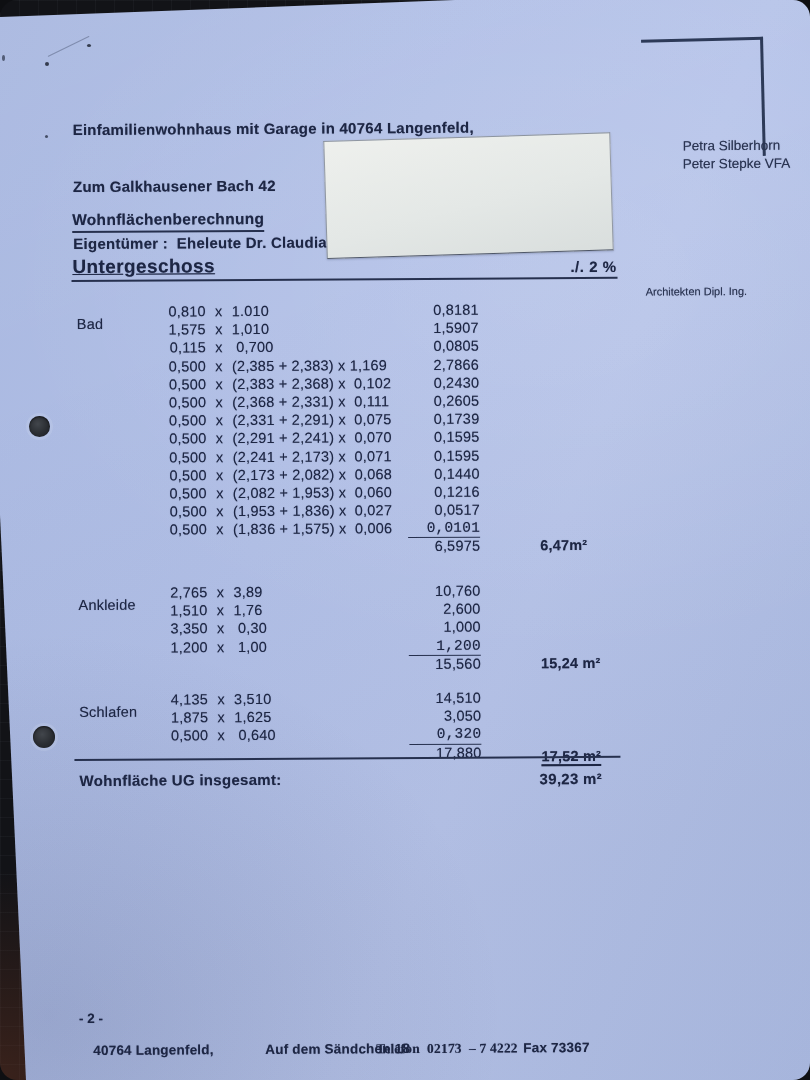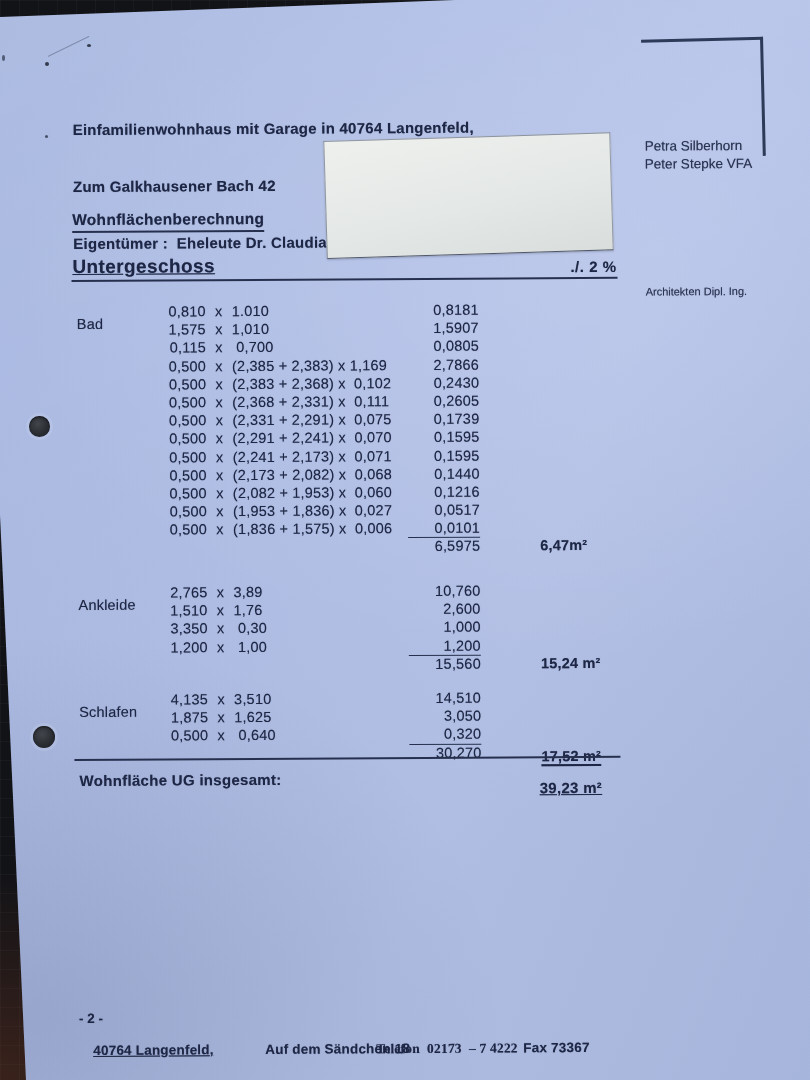--- a/index.html
+++ b/index.html
@@ -2,35 +2,35 @@
 <html><head>
 <meta charset="utf-8">
 <style>
   html,body{margin:0;padding:0;background:#0e0f12;}
   .stage{position:relative;width:810px;height:1080px;overflow:hidden;
     background:
       radial-gradient(420px 300px at 0% 100%, rgba(122,58,34,.38), transparent 70%),
       repeating-linear-gradient(to right, rgba(150,160,175,.05) 0 1px, transparent 1px 19px),
       repeating-linear-gradient(to bottom, rgba(150,160,175,.05) 0 1px, transparent 1px 19px),
       #121317;
-    font-family:"Liberation Sans", sans-serif;}
+    font-family:"Liberation Sans", sans-serif;border-radius:17px;}
   .paper{position:absolute;inset:0;
     clip-path:polygon(0 17px, 455px 0, 810px 0, 810px 1080px, 26px 1080px, 0 515px);
     background:linear-gradient(112deg,#a9b8e0 0%,#b2c0e7 38%,#b8c5ea 62%,#aebde4 100%);}
   .paper::before{content:"";position:absolute;inset:0;pointer-events:none;
     background:
       radial-gradient(900px 620px at 68% 26%, rgba(255,255,255,.10), transparent 62%),
       radial-gradient(760px 640px at 6% 94%, rgba(38,50,92,.14), transparent 60%),
       linear-gradient(160deg, rgba(255,255,255,.05) 0%, transparent 28%, rgba(25,35,70,.05) 78%);}
   .content{position:absolute;inset:0;transform:rotate(-.35deg);transform-origin:420px 520px;
     color:#1d2644;text-shadow:0 0 .7px rgba(28,36,66,.5);}
 
   .hdr{position:absolute;left:75px;top:80px;font-size:15px;font-weight:700;
     line-height:19px;letter-spacing:.25px;white-space:pre-wrap;}
-  .stamp{position:absolute;left:647px;top:139px;font-size:13.5px;line-height:18px;color:#2a3452;}
+  .stamp{position:absolute;left:685px;top:139px;font-size:13.5px;line-height:18px;color:#2a3452;}
   .profession{position:absolute;left:647px;top:287px;font-size:11px;color:#2a3452;}
   .bracket{position:absolute;left:645px;top:40px;width:119px;height:116px;
     border-top:3.5px solid #2d3a58;border-right:3.5px solid #2d3a58;transform:rotate(-1deg);}
   .sticker{position:absolute;left:327px;top:137px;width:285px;height:116px;
     transform:rotate(-1.4deg);
     background:linear-gradient(168deg,#eef0ed 0%,#e4e8e6 55%,#d9dedd 100%);
     border:1px solid rgba(62,72,96,.5);border-bottom-color:rgba(40,50,72,.8);
     box-shadow:0 1px 2px rgba(30,40,70,.25);}
   .doc-title{position:absolute;left:74px;top:209px;font-size:15.5px;font-weight:700;
     letter-spacing:.3px;border-bottom:2px solid #26304e;padding-bottom:2px;}
@@ -40,35 +40,35 @@
   .sec-ded{position:absolute;right:1px;bottom:2px;font-size:15px;font-weight:700;letter-spacing:.5px;}
 
   .block{position:absolute;left:78px;width:560px;font-size:14.5px;letter-spacing:.2px;}
   .room{position:absolute;left:0;top:12px;line-height:18.2px;}
   .rows{margin-left:87px;}
   .row{display:grid;grid-template-columns:42px 26px 175px 72px;height:18.2px;line-height:18.2px;}
   .f1{text-align:right;white-space:pre;}
   .op{text-align:center;}
   .f2{text-align:left;white-space:pre;}
   .res{text-align:right;white-space:pre;}
-  .rows .row:last-child .res{border-bottom:1.8px solid #26304e;}
+  .rows .row:last-child .res{border-bottom:1.8px solid #26304e;font-family:Liberation Mono, monospace;}
   .sumrow{display:grid;grid-template-columns:243px 72px 60px auto;margin-left:87px;
     height:18.2px;line-height:18.2px;}
   .sum{grid-column:2;text-align:right;}
   .area{grid-column:4;font-weight:700;letter-spacing:.2px;white-space:pre;}
   .area.u{text-decoration:underline;text-underline-offset:3px;text-decoration-thickness:1.6px;
     transform:translateY(4px);}
   .long-rule{position:absolute;left:73px;top:757px;width:546px;height:2px;background:#26304e;}
   .totalrow{position:absolute;left:78px;top:770px;width:540px;font-size:15px;font-weight:700;
     letter-spacing:.3px;}
-  .tvalue{position:absolute;left:460px;top:10px;white-space:pre;text-decoration:underline;}
+  .tvalue{position:absolute;left:460px;top:1px;white-space:pre;}
 
   .pageno{position:absolute;left:76px;top:1009px;font-size:13.5px;font-weight:700;white-space:pre;}
   .addr{position:absolute;top:1041px;font-size:13.5px;font-weight:700;white-space:pre;letter-spacing:.2px;}
-  .a0{left:90px;text-decoration:underline;} .a1{left:218px;margin-left:44px;} .a2{left:373px;font-family:Liberation Serif, serif;} .a3{left:520px;}
+  .a0{left:90px;} .a1{left:218px;margin-left:44px;} .a2{left:373px;font-family:Liberation Serif, serif;} .a3{left:520px;}
 
   .hole{position:absolute;border-radius:50%;
     background:radial-gradient(circle at 42% 38%, #42464c 0%, #2a2d32 55%, #1e2025 100%);
     box-shadow:0 0 0 3px rgba(235,240,250,.14), inset 0 1px 2px rgba(0,0,0,.6);}
   .h1{left:29px;top:416px;width:21px;height:21px;}
   .h2{left:33px;top:726px;width:22px;height:22px;}
 
   .speck{position:absolute;border-radius:50%;background:#343c4e;}
   .s1{left:87px;top:44px;width:4px;height:3px;}
   .s2{left:45px;top:62px;width:4px;height:4px;}
@@ -272,21 +272,21 @@
             </div>
 
             <div class="row">
               <span class="f1">0,500</span>
               <span class="op">x</span>
               <span class="f2"> 0,640</span>
               <span class="res">0,320</span>
             </div>
           </div>
         <div class="sumrow">
-          <span class="sum">30,270</span>
+          <span class="sum">17,880</span>
           <span class="area u">17,52 m²</span>
         </div>
       </div>
 
       <div class="long-rule"></div>
 
       <div class="totalrow">
         <span>Wohnfläche UG insgesamt:</span>
         <span class="tvalue">39,23 m²</span>
       </div>

